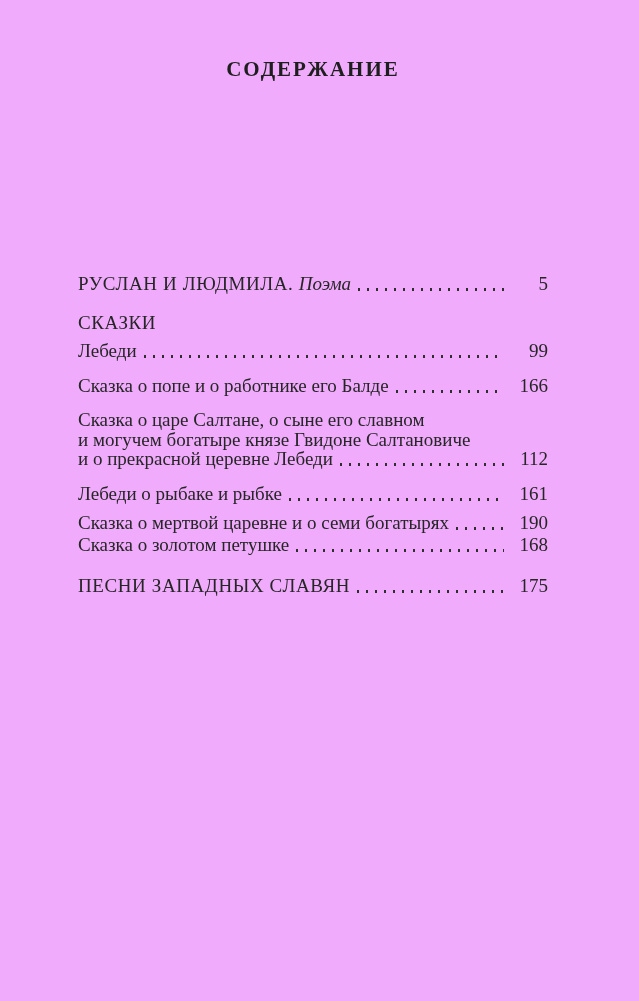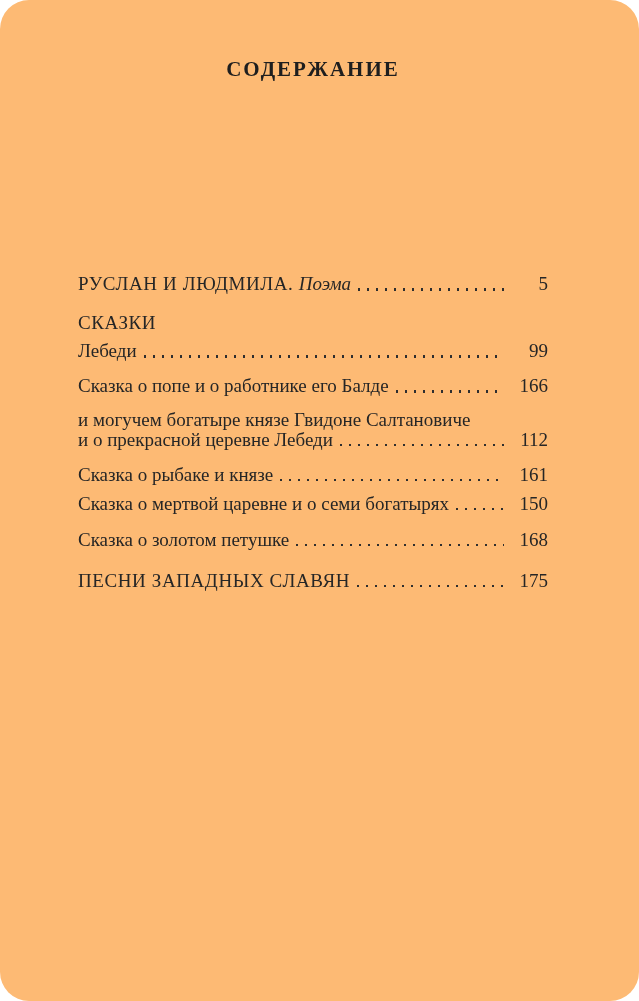--- a/index.html
+++ b/index.html
@@ -35,21 +35,21 @@
     width: 470px;
     font-size: 19px;
     line-height: 20px;
   }
   .entry { margin-top: 15px; }
   .entry:nth-child(1) { margin-top: 0; }
   .entry:nth-child(2) { margin-top: 19px; }
   .entry:nth-child(3) { margin-top: 8px; }
   .entry:nth-child(5) { margin-top: 14px; }
   .entry:nth-child(7) { margin-top: 9px; }
-  .entry:nth-child(8) { margin-top: 16px; }
+  .entry:nth-child(8) { margin-top: 2px; }
   .entry:nth-child(9) { margin-top: 21px; }
   .pre-line { line-height: 19.5px; }
   .row {
     display: flex;
     align-items: flex-end;
   }
   .entry-title { white-space: nowrap; }
   .sp { letter-spacing: 0.6px; text-align: center; }
   .ital { font-style: italic; }
   .dots {
@@ -64,21 +64,21 @@
   }
   .pagenum {
     min-width: 36px;
     text-align: right;
     white-space: nowrap;
   }
 </style>
 </head>
 <body>
 
-<div class="sheet" style="background: #fdba74; color: rgb(38, 38, 38); border-radius: 29px;">
+<div class="sheet" style="background: #f0abfc; color: rgb(38, 38, 38);">
   <div class="title">СОДЕРЖАНИЕ</div>
   <div class="toc">
       <div class="entry">
         <div class="row">
           <span class="entry-title"><span class="sp">РУСЛАН И ЛЮДМИЛА. </span><span class="ital">Поэма</span></span>
           <span class="dots"></span>
           <span class="pagenum">5</span>
         </div>
       </div>
       <div class="entry">
@@ -94,39 +94,40 @@
         </div>
       </div>
       <div class="entry">
         <div class="row">
           <span class="entry-title"><span>Сказка о попе и о работнике его Балде</span></span>
           <span class="dots"></span>
           <span class="pagenum">166</span>
         </div>
       </div>
       <div class="entry">
+        <div class="pre-line">Сказка о царе Салтане, о сыне его славном</div>
         <div class="pre-line">и могучем богатыре князе Гвидоне Салтановиче</div>
         <div class="row">
           <span class="entry-title"><span>и о прекрасной церевне Лебеди</span></span>
           <span class="dots"></span>
           <span class="pagenum">112</span>
         </div>
       </div>
       <div class="entry">
         <div class="row">
-          <span class="entry-title"><span>Сказка о рыбаке и князе</span></span>
+          <span class="entry-title"><span>Лебеди о рыбаке и рыбке</span></span>
           <span class="dots"></span>
           <span class="pagenum">161</span>
         </div>
       </div>
       <div class="entry">
         <div class="row">
           <span class="entry-title"><span>Сказка о мертвой царевне и о семи богатырях</span></span>
           <span class="dots"></span>
-          <span class="pagenum">150</span>
+          <span class="pagenum">190</span>
         </div>
       </div>
       <div class="entry">
         <div class="row">
           <span class="entry-title"><span>Сказка о золотом петушке</span></span>
           <span class="dots"></span>
           <span class="pagenum">168</span>
         </div>
       </div>
       <div class="entry">

